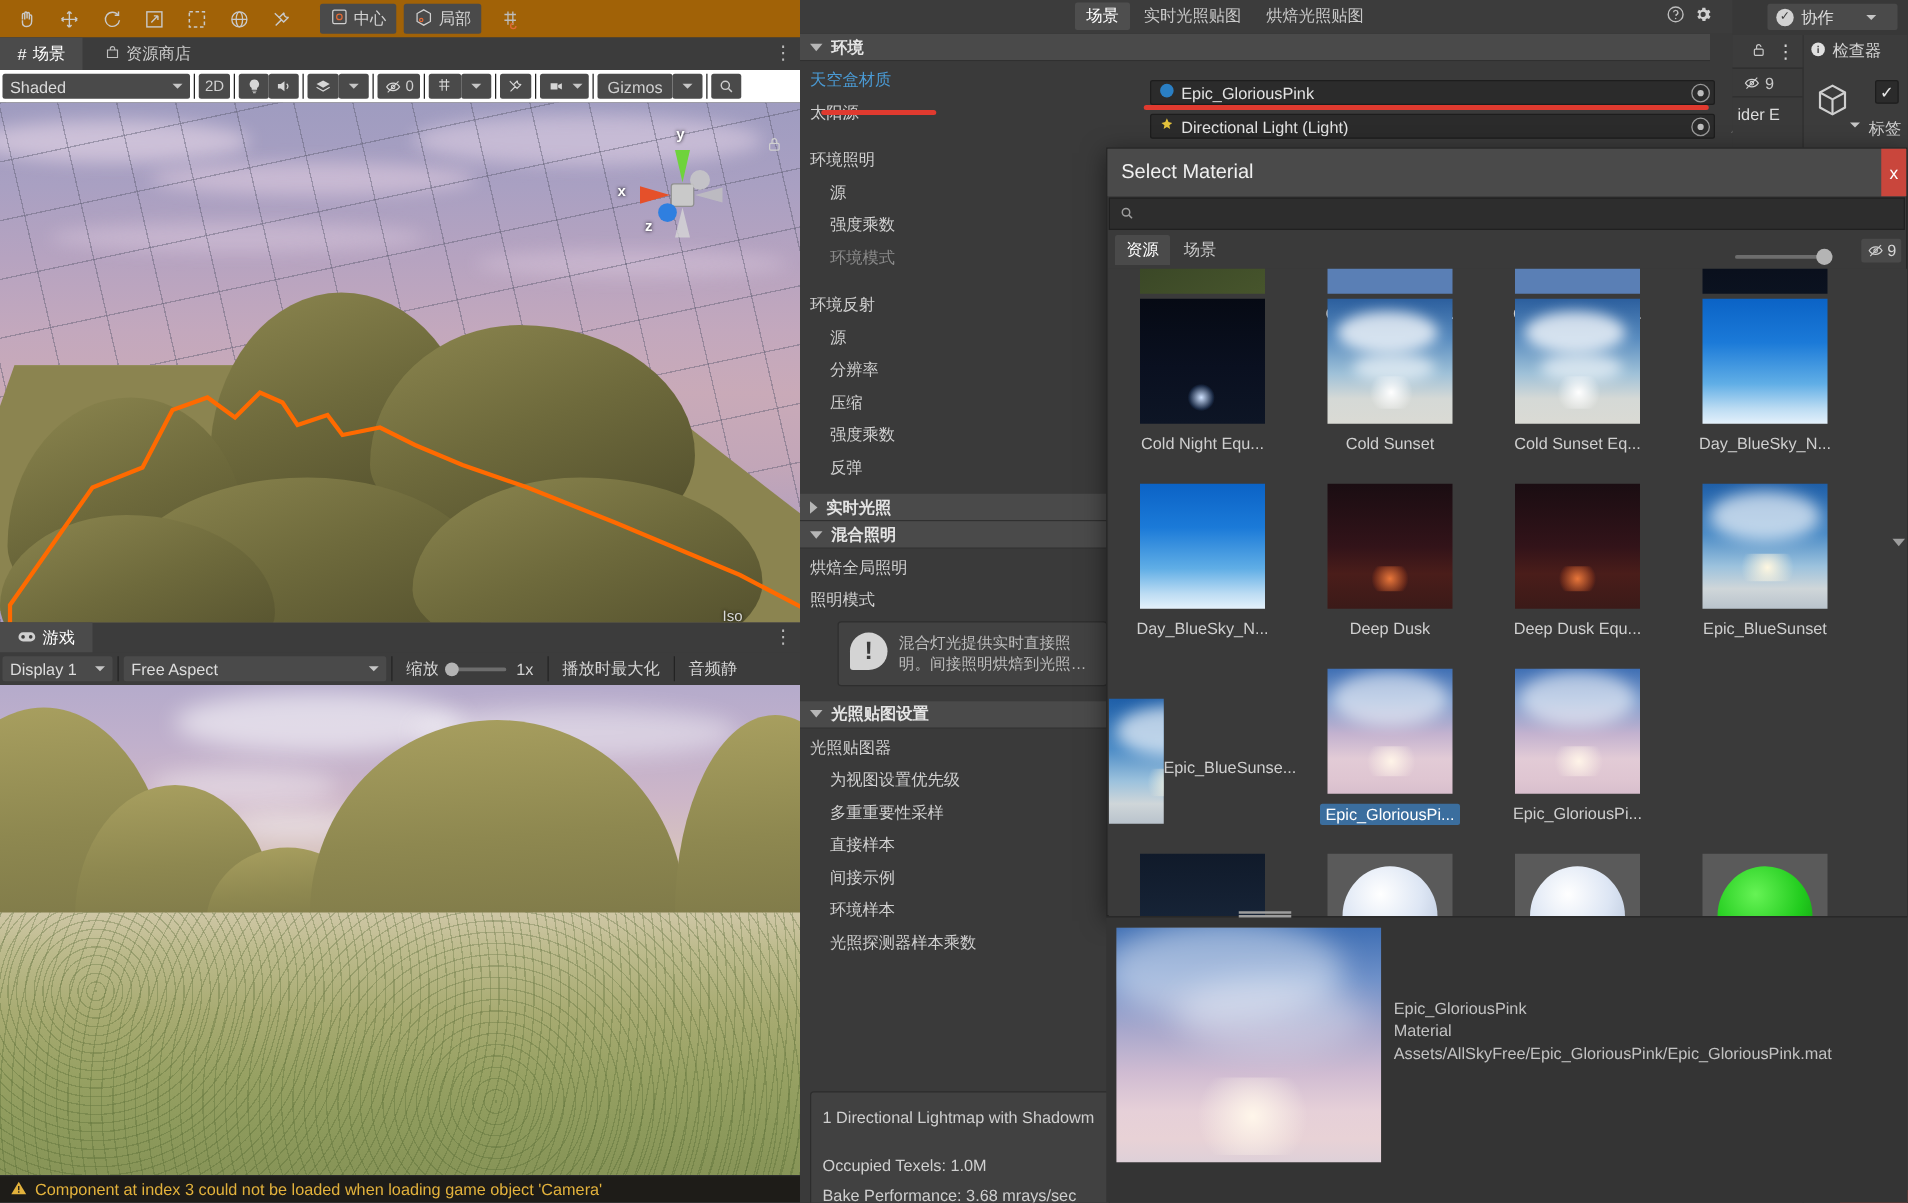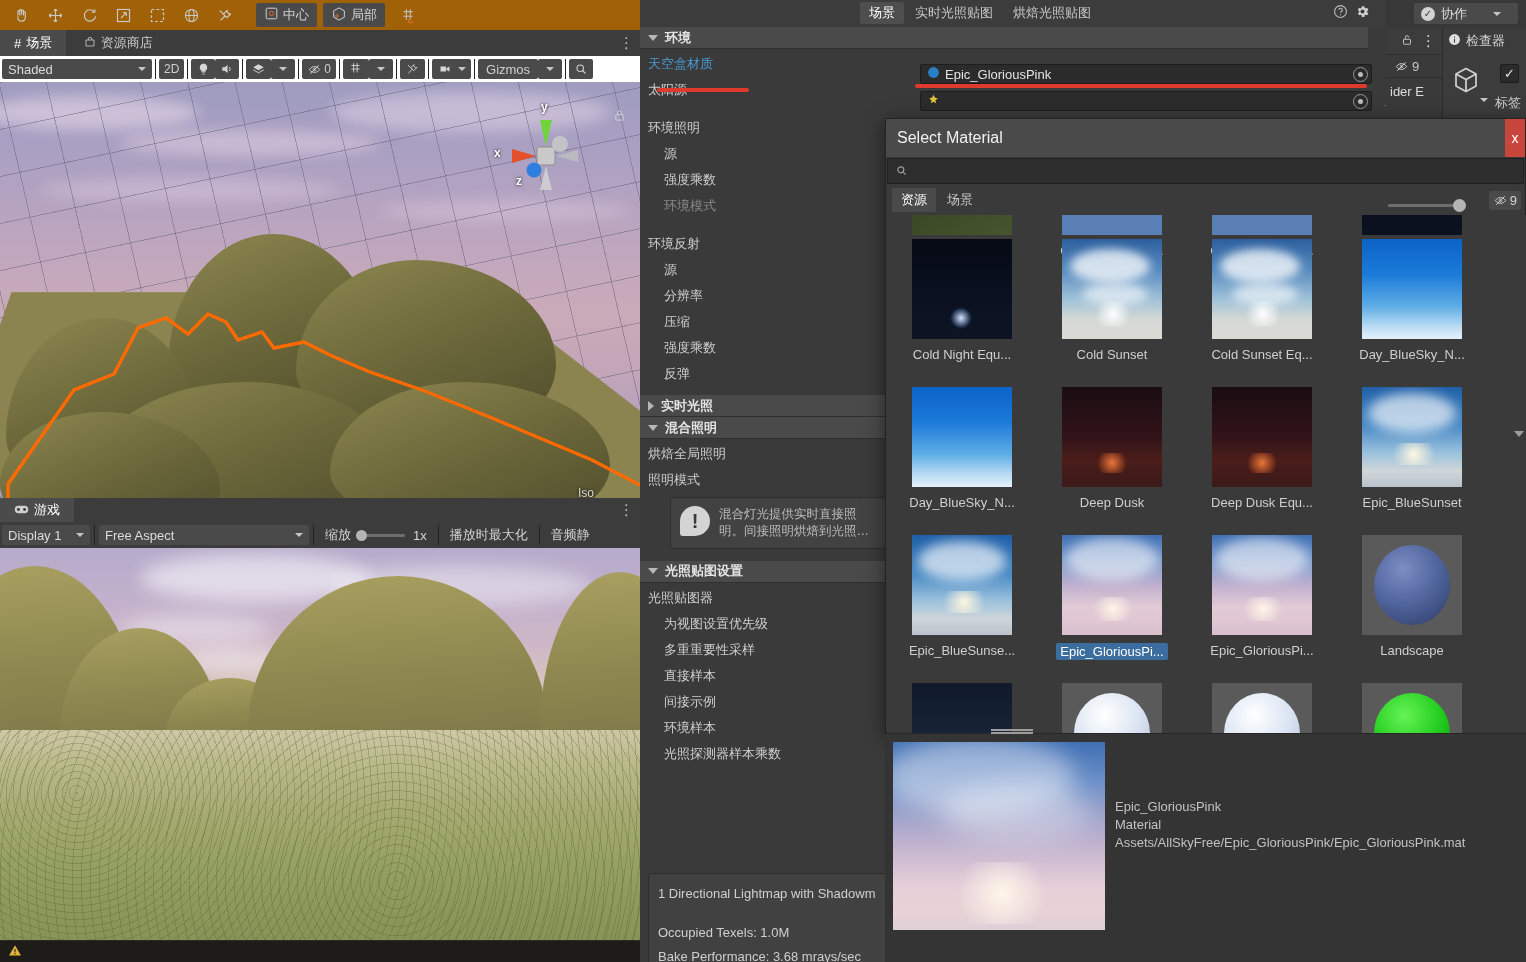--- a/index.html
+++ b/index.html
@@ -477,20 +477,21 @@
       </div>
   </div>
 
   <div id="status-bar">
     <span>
       <svg width="14" height="13" viewBox="0 0 24 24" fill="#e3b23c">
           <path d="M12 2.5L23 21H1z"></path>
           <path d="M11 9h2v6h-2zM11 16.5h2V19h-2z" fill="#1e1c18"></path>
         </svg>
     </span>
+    <span class="ell">Component at index 3 could not be loaded when loading game object 'Camera'</span>
   </div>
 
   <div id="lighting-window">
 
     <div id="lw-tabrow">
       <div style="position:absolute;left:220px;top:2px;display:flex;gap:2px;">
         <div class="lwtab active">
           <span>场景</span>
         </div>
         <div class="lwtab">
@@ -639,20 +640,21 @@
   </div>
   <div id="field-underline"></div>
   <div id="skybox-underline"></div>
 
   <div class="objfield" style="left:920px;top:91px;width:452px;">
     <span>
       <svg width="13" height="13" viewBox="0 0 24 24" fill="#e3c23c">
           <path d="M12 3l2.4 5.4L20 10l-4.4 3.3L16.8 19 12 16l-4.8 3 1.2-5.7L4 10l5.6-1.6z"></path>
         </svg>
     </span>
+    <span class="ell" style="flex:1;">Directional Light (Light)</span>
     <span class="obj-pick">
         <i></i>
       </span>
   </div>
 
   <div id="lw-vscroll">
     <div style="position:absolute;left:3px;top:0;width:0;height:0;border-left:5px solid transparent;border-right:5px solid transparent;border-bottom:6px solid #b9b9b9;"></div>
     <div style="position:absolute;left:1px;top:38px;width:11px;height:200px;background:#727272;border-radius:6px;"></div>
   </div>
 
@@ -820,46 +822,40 @@
         <div style="width:150px;display:flex;flex-direction:column;align-items:center;">
           <div style="position:relative;width:100px;height:100px;background:linear-gradient(to bottom,#1f5fa8 0%,#4b8bc6 40%,#9cc2dd 66%,#cfd6d9 84%,#b9c3cc 100%);overflow:hidden;">
             <div style="position:absolute;left:6px;top:6px;width:88px;height:40px;background:rgba(255,255,255,.65);border-radius:50%;filter:blur(6px);"></div>
             <div style="position:absolute;left:24px;top:56px;width:56px;height:22px;background:radial-gradient(circle,#fff7e0 0%,rgba(255,240,200,0) 70%);"></div>
           </div>
           <div style="margin-top:8px;font-size:13px;color:#cfcfcf;">Epic_BlueSunset</div>
         </div>
       </div>
 
       <div style="position:absolute;left:0;top:320px;width:639px;height:148px;display:flex;">
-        <div style="width:150px;display:flex;flex-direction:column;align-items:center;">
+        <div style="width:150px;display:flex;flex-direction:row;align-items:center;">
           <div style="position:relative;width:100px;height:100px;background:linear-gradient(to bottom,#1f5fa8 0%,#4b8bc6 40%,#9cc2dd 66%,#cfd6d9 84%,#b9c3cc 100%);overflow:hidden;">
             <div style="position:absolute;left:6px;top:6px;width:88px;height:40px;background:rgba(255,255,255,.65);border-radius:50%;filter:blur(6px);"></div>
             <div style="position:absolute;left:24px;top:56px;width:56px;height:22px;background:radial-gradient(circle,#fff7e0 0%,rgba(255,240,200,0) 70%);"></div>
           </div>
           <div style="margin-top:8px;font-size:13px;color:#cfcfcf;">Epic_BlueSunse...</div>
         </div>
         <div style="width:150px;display:flex;flex-direction:column;align-items:center;">
           <div style="position:relative;width:100px;height:100px;background:linear-gradient(to bottom,#3f6fb4 0%,#7d9ccd 26%,#c3b2cf 52%,#e2cbd6 72%,#dfc6d2 88%,#d8bfcd 100%);overflow:hidden;">
             <div style="position:absolute;left:4px;top:2px;width:92px;height:44px;background:rgba(255,255,255,.55);border-radius:50%;filter:blur(6px);"></div>
             <div style="position:absolute;left:26px;top:62px;width:50px;height:24px;background:radial-gradient(circle,#fff4e8 0%,rgba(255,240,230,0) 70%);"></div>
           </div>
           <div style="margin-top:8px;font-size:13px;color:#fff;background:#3b6e9e;padding:1px 4px;border-radius:2px;">Epic_GloriousPi...</div>
         </div>
         <div style="width:150px;display:flex;flex-direction:column;align-items:center;">
           <div style="position:relative;width:100px;height:100px;background:linear-gradient(to bottom,#3f6fb4 0%,#7d9ccd 26%,#c3b2cf 52%,#e2cbd6 72%,#dfc6d2 88%,#d8bfcd 100%);overflow:hidden;">
             <div style="position:absolute;left:4px;top:2px;width:92px;height:44px;background:rgba(255,255,255,.55);border-radius:50%;filter:blur(6px);"></div>
             <div style="position:absolute;left:26px;top:62px;width:50px;height:24px;background:radial-gradient(circle,#fff4e8 0%,rgba(255,240,230,0) 70%);"></div>
           </div>
           <div style="margin-top:8px;font-size:13px;color:#cfcfcf;">Epic_GloriousPi...</div>
-        </div>
-        <div style="width:150px;display:flex;flex-direction:column;align-items:center;">
-          <div style="width:100px;height:100px;background:#5a5a5a;display:flex;align-items:center;justify-content:center;">
-            <div style="width:76px;height:80px;border-radius:50%;background:radial-gradient(circle at 38% 30%,#7b8fc4 0%,#53679f 45%,#3d4f80 75%,#2e3c64 100%);"></div>
-          </div>
-          <div style="margin-top:8px;font-size:13px;color:#cfcfcf;">Landscape</div>
         </div>
       </div>
 
       <div style="position:absolute;left:0;top:468px;width:639px;height:148px;display:flex;">
         <div style="width:150px;display:flex;flex-direction:column;align-items:center;">
           <div style="width:100px;height:100px;background:linear-gradient(to bottom,#101a2a,#1c2c42);"></div>
         </div>
         <div style="width:150px;display:flex;flex-direction:column;align-items:center;">
           <div style="width:100px;height:100px;background:#5a5a5a;display:flex;align-items:center;justify-content:center;">
             <div style="width:76px;height:80px;border-radius:50%;background:radial-gradient(circle at 40% 28%,#ffffff 0%,#dde6f4 45%,#bcc9de 78%,#9fb0c9 100%);"></div>

